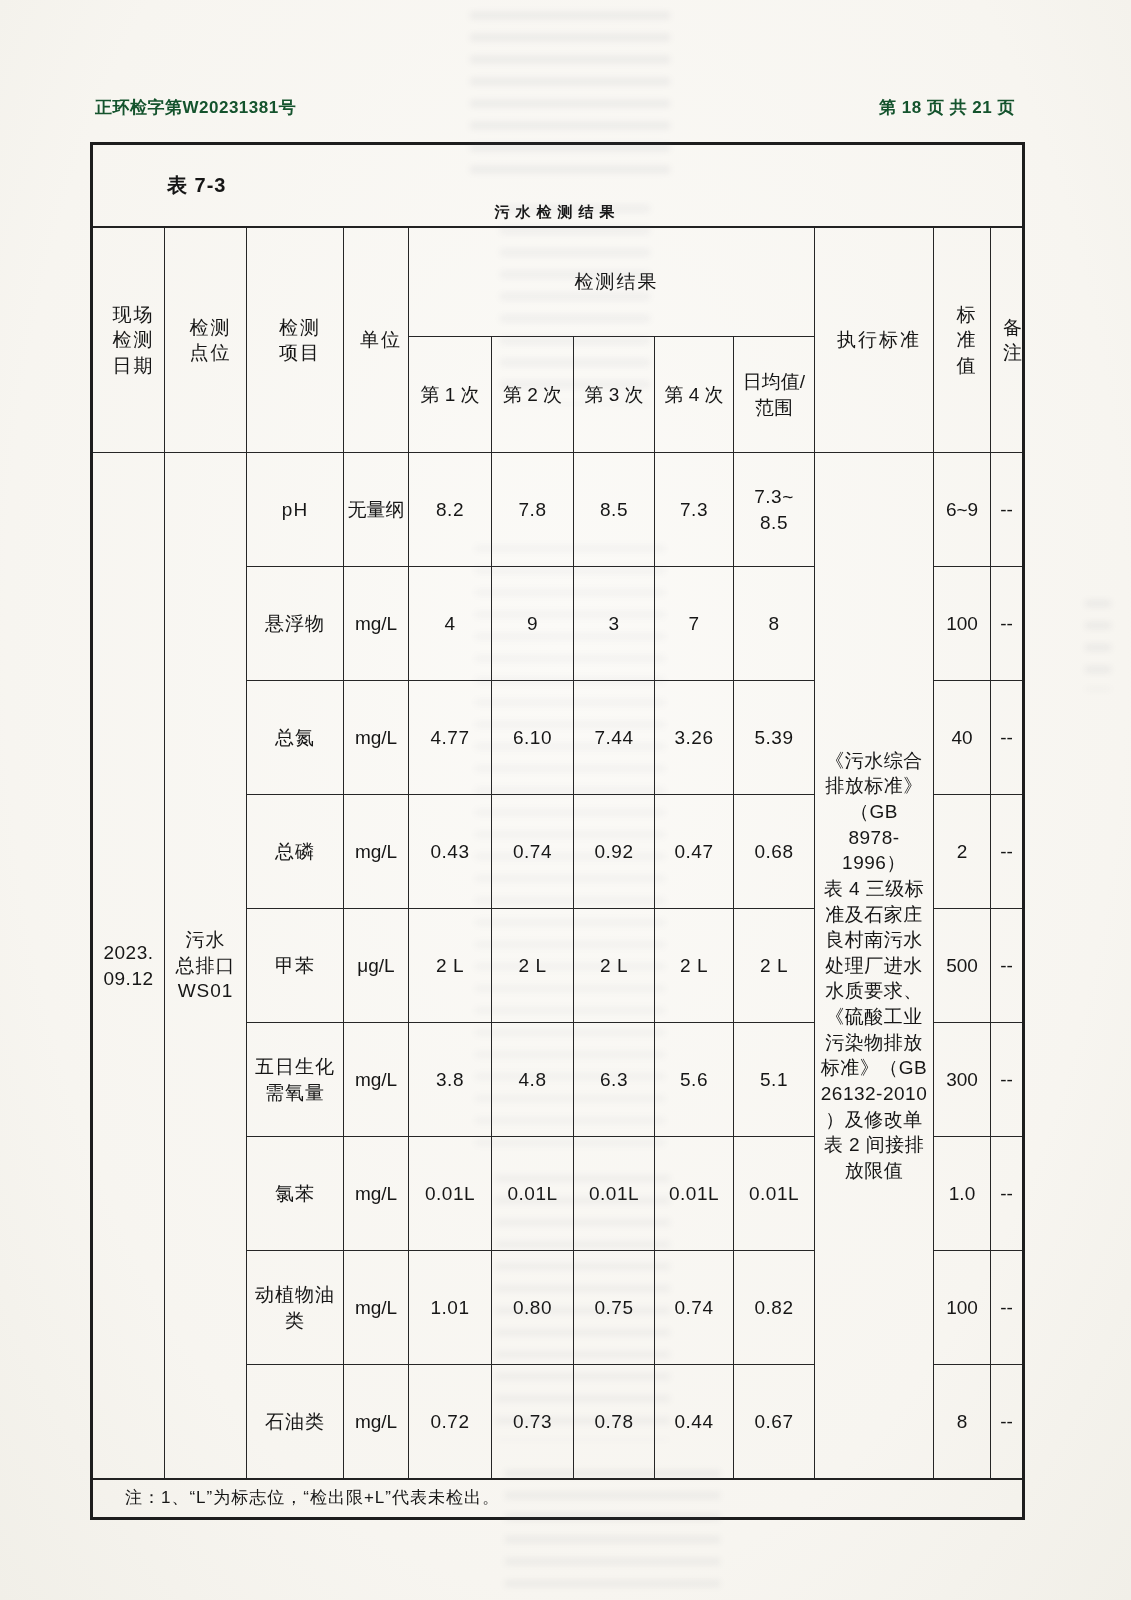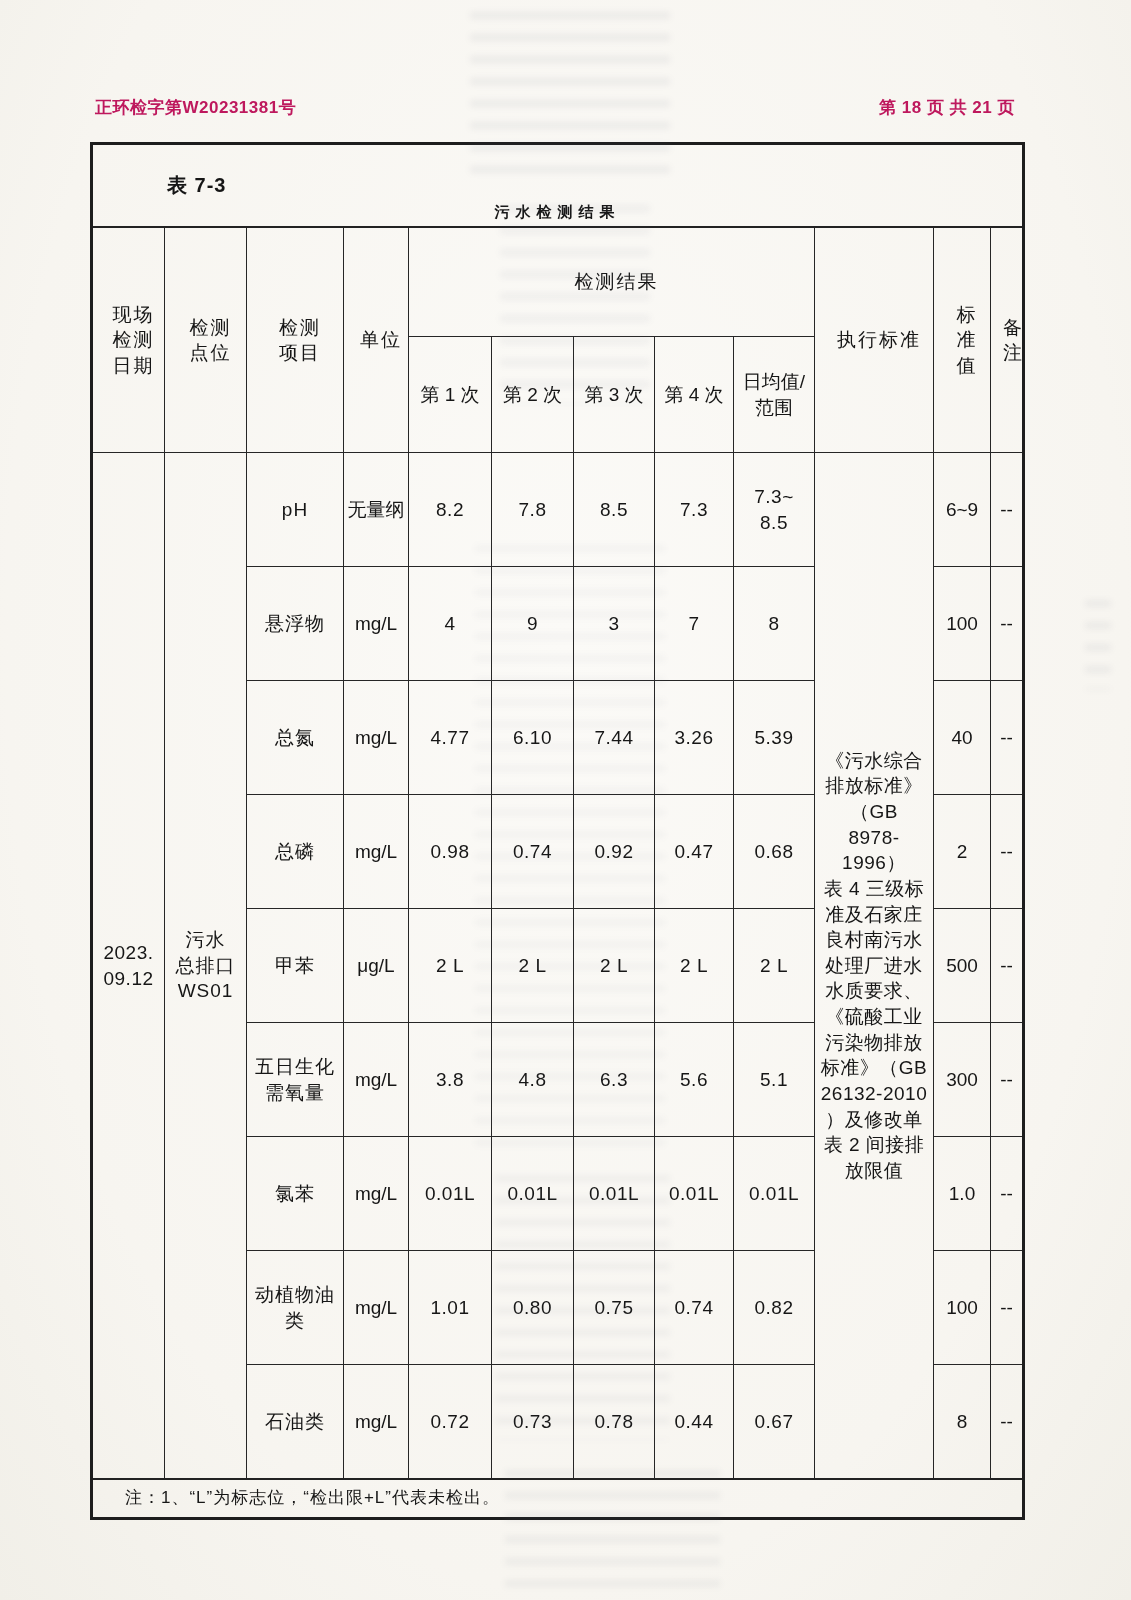--- a/index.html
+++ b/index.html
@@ -9,21 +9,21 @@
     width:1131px; height:1600px;
     background:#faf9f5;
     background-image: radial-gradient(ellipse at 50% 40%, #fbfaf7 0%, #f7f5f0 70%, #f1efe8 100%);
     font-family:"Liberation Sans","DejaVu Sans",sans-serif;
     color:#1c1c1c;
     overflow:hidden;
   }
   .page-header {
     position:absolute; left:95px; top:96px; width:920px;
     display:flex; justify-content:space-between; align-items:baseline;
-    font-size:17px; letter-spacing:0.5px; color:#be185d; font-weight:600;
+    font-size:17px; letter-spacing:0.5px; color:#14532d; font-weight:600;
   }
   table.report {
     position:absolute; left:90px; top:142px; width:932px;
     border-collapse:collapse; table-layout:fixed;
   }
   table.report td {
     border:1.6px solid #262626;
     text-align:center; vertical-align:middle;
     white-space:pre-line;
     font-size:19px; line-height:1.35; color:#161616;
@@ -173,21 +173,21 @@
     <td class="num">6.10</td>
     <td class="num">7.44</td>
     <td class="num">3.26</td>
     <td class="num">5.39</td>
     <td class="limit">40</td>
     <td class="remark">--</td>
   </tr>
   <tr class="data-row">
     <td class="item">总磷</td>
     <td class="unit-cell">mg/L</td>
-    <td class="num">0.98</td>
+    <td class="num">0.43</td>
     <td class="num">0.74</td>
     <td class="num">0.92</td>
     <td class="num">0.47</td>
     <td class="num">0.68</td>
     <td class="limit">2</td>
     <td class="remark">--</td>
   </tr>
   <tr class="data-row">
     <td class="item">甲苯</td>
     <td class="unit-cell">μg/L</td>

